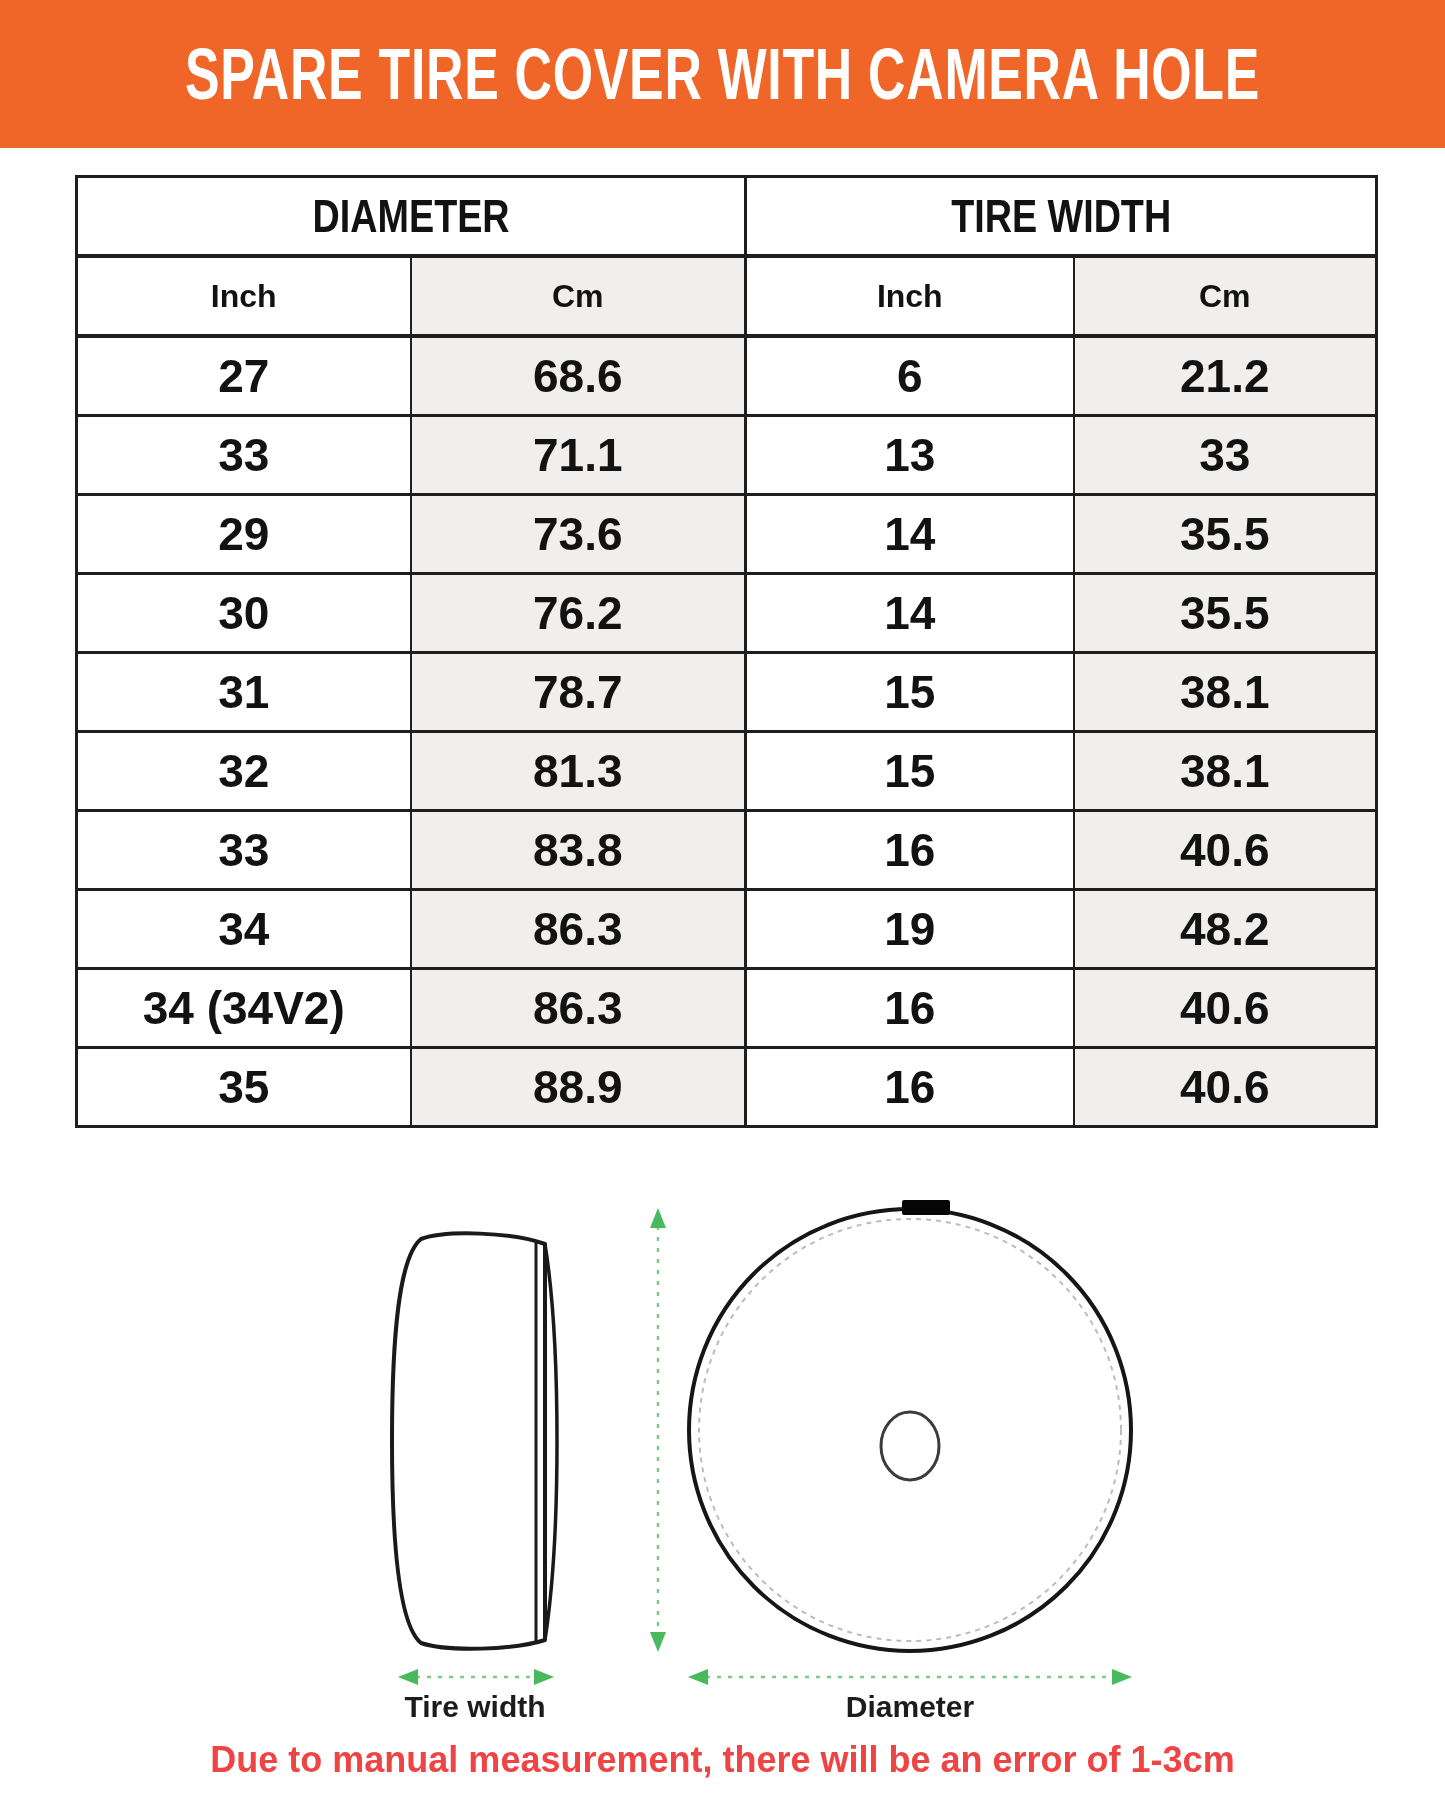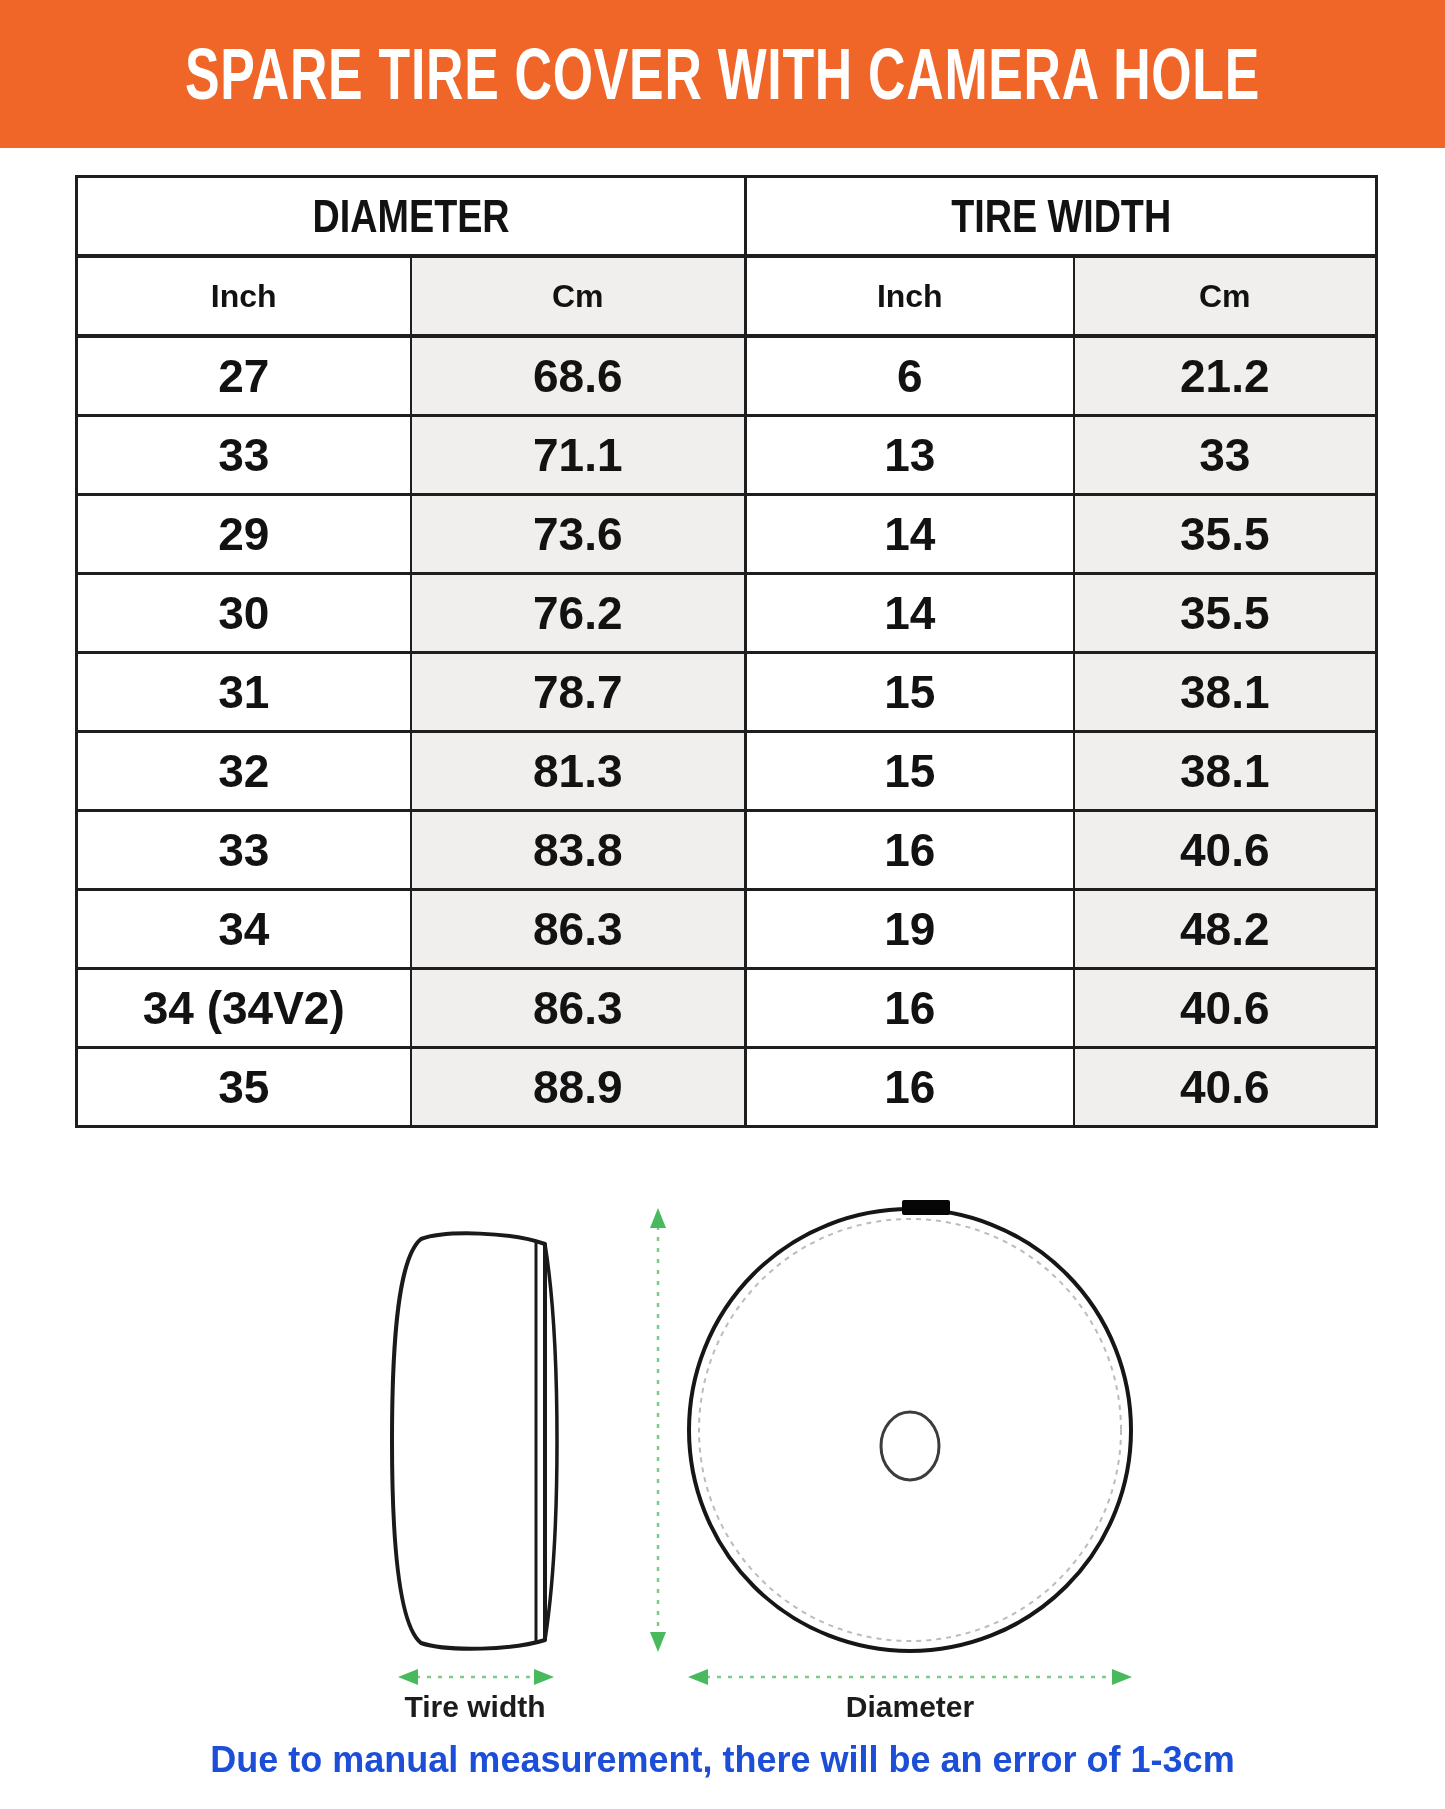--- a/index.html
+++ b/index.html
@@ -52,21 +52,21 @@
   .diagram-label {
     position:absolute; transform:translateX(-50%);
     font-size:30px; font-weight:bold; color:#1c1c1c; white-space:nowrap;
   }
   .label-side { left:475px; top:1690px; }
   .label-front { left:910px; top:1690px; }
 
   
   .note {
     position:absolute; left:0; top:1739px; width:1445px;
-    text-align:center; font-size:36px; font-weight:bold; color:#1d4ed8;
+    text-align:center; font-size:36px; font-weight:bold; color:#ef4444;
     white-space:nowrap;
   }
 </style>
 </head>
 <body>
 
 <div class="page">
 
   <header class="banner">
     <h1 class="banner-title">SPARE TIRE COVER WITH CAMERA HOLE</h1>

